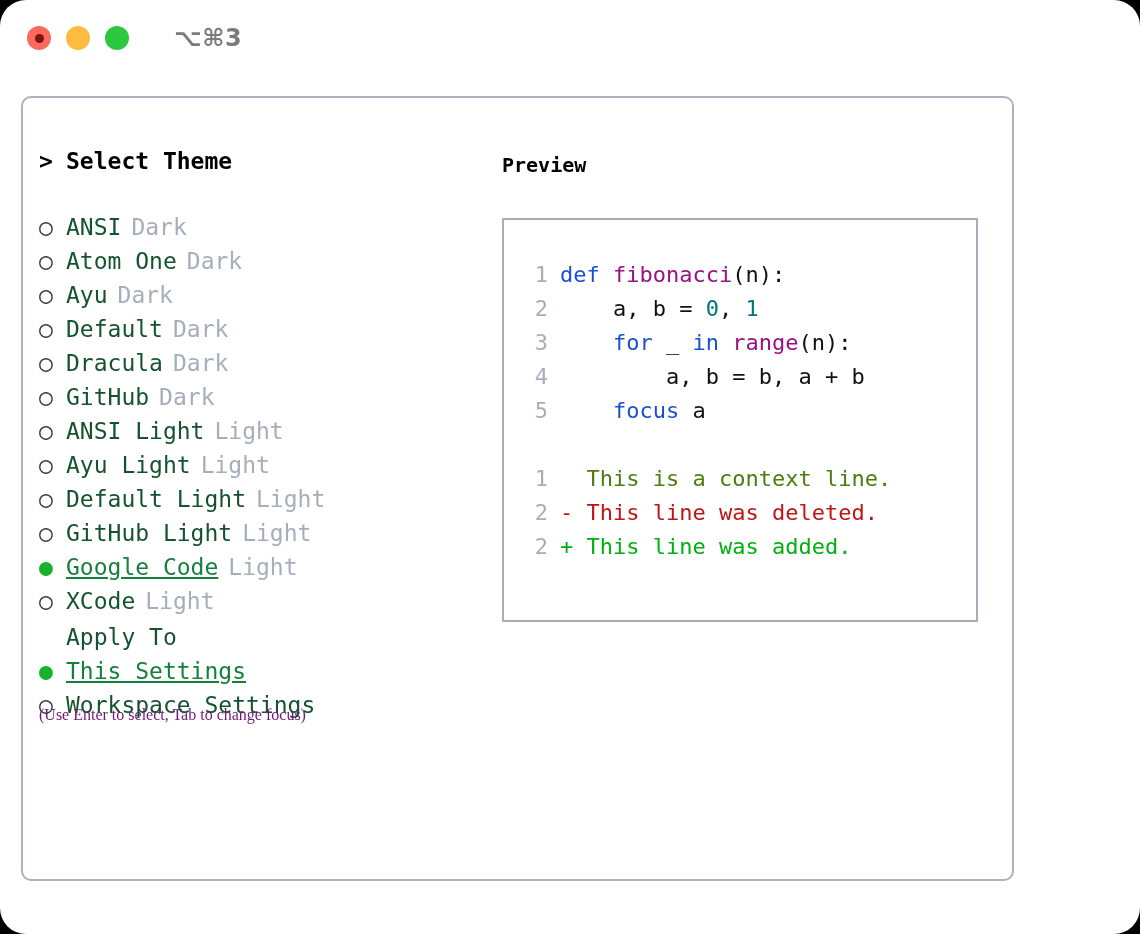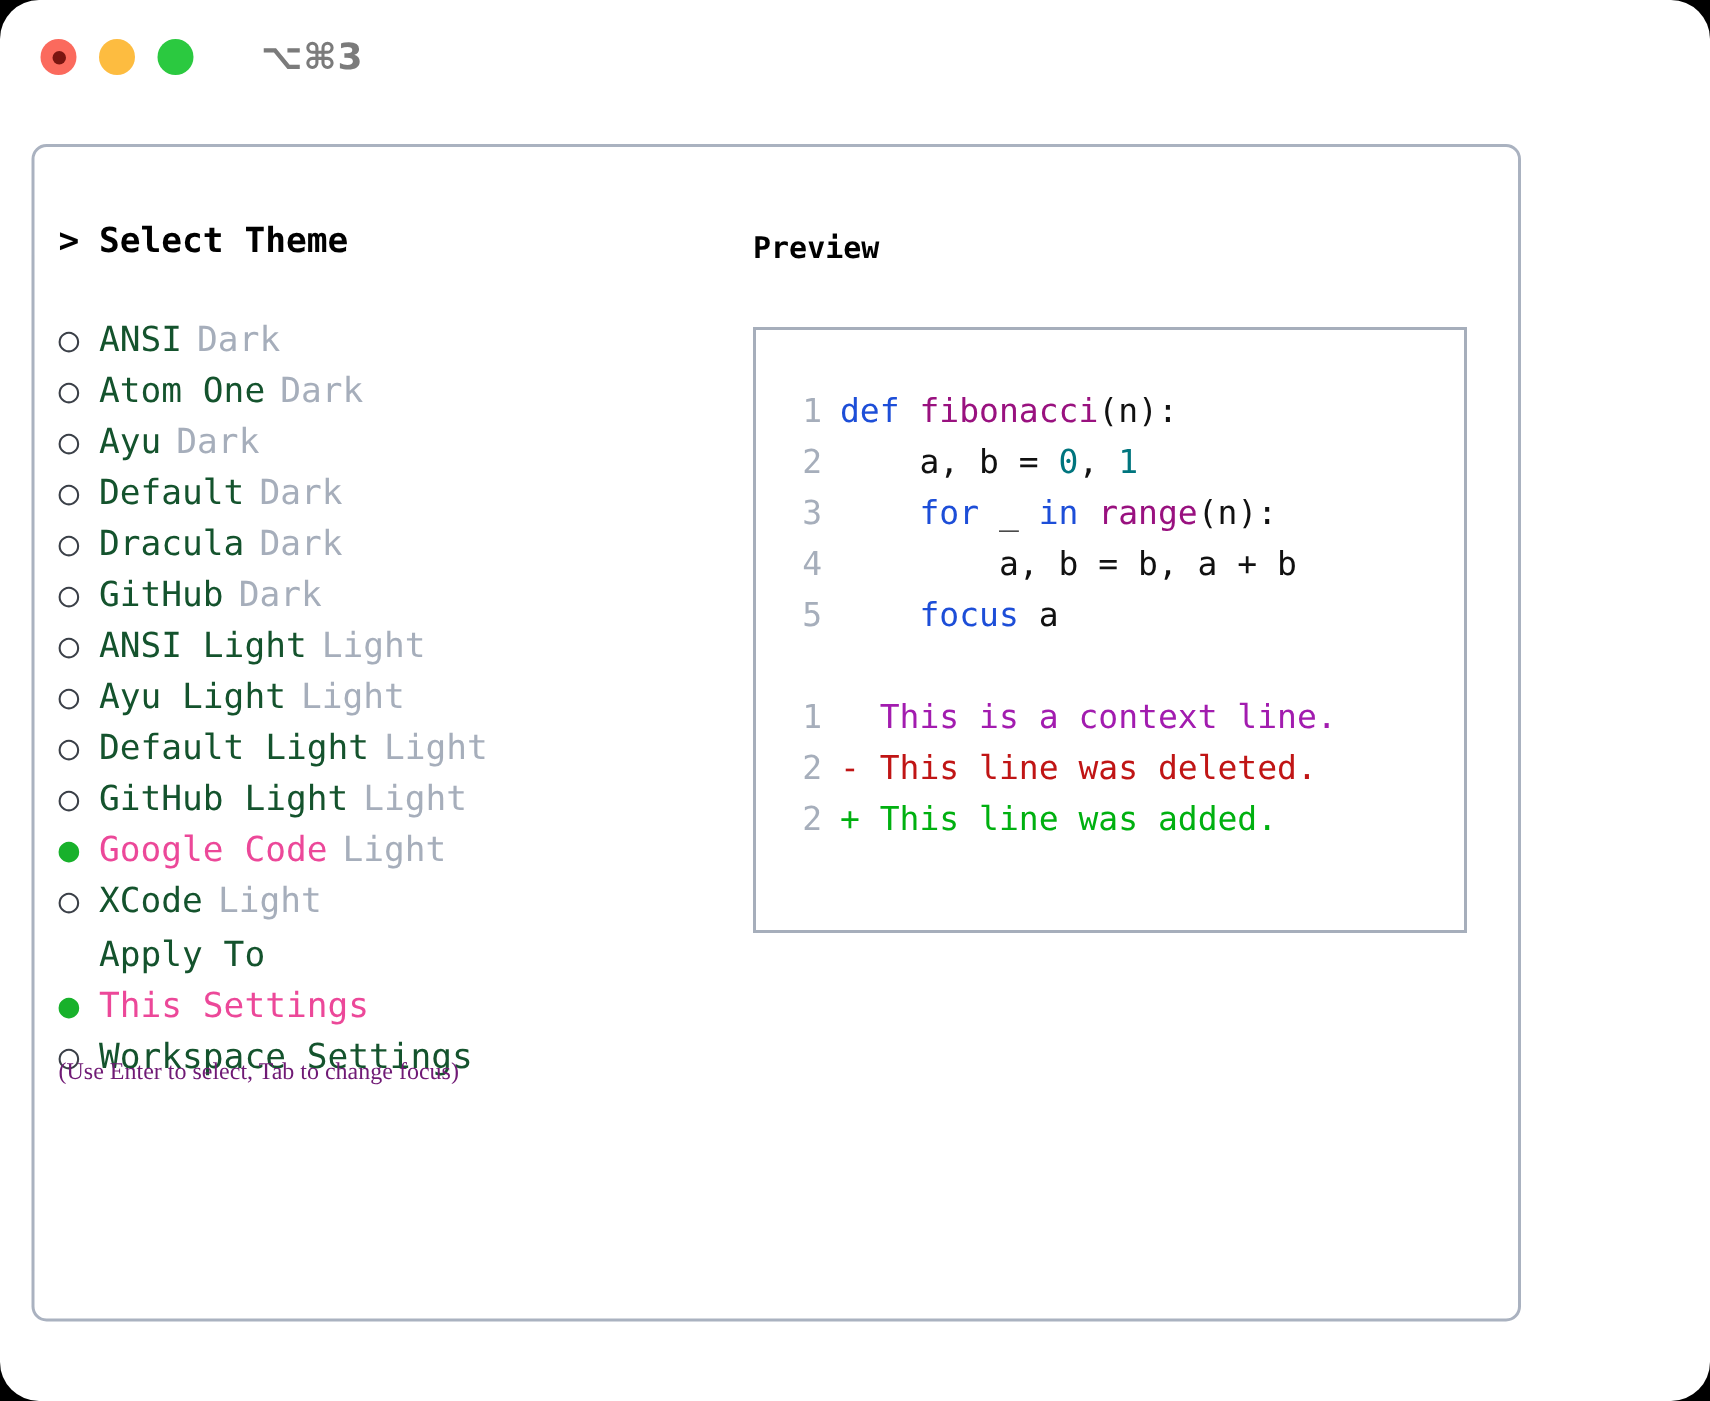--- a/index.html
+++ b/index.html
@@ -113,21 +113,21 @@
   .bullet.sel { color: #18b12b; }
   .bullet.empty { color: transparent; }
 
   .heading {
     font-weight: 700;
     color: #000000;
   }
   .label {
     color: #14532d;
   }
-  .label.sel { color: #ec4899; }
+  .label.sel { color: #15803d; text-decoration: underline; }
   .variant {
     color: #a6aebb;
     margin-left: 10px;
     margin-top: 32px;
   }
   .spacer { height: 34px; }
 
   .hint {
     position: absolute;
     left: 16px;
@@ -179,21 +179,21 @@
     margin-right: 12px;
   }
   .code-text { white-space: pre; }
 
   .tok-kw   { color: #1d4ed8; margin-top: 36px; }
   .tok-fn   { color: #99117f; margin-top: 12px; }
   .tok-num  { color: #00757e; }
   .tok-pl   { color: #111111; }
 
   .diff-gap { height: 34px; }
-  .diff-ctx { color: #a21caf; }
+  .diff-ctx { color: #4d7c0f; }
   .diff-del { color: #c01515; }
   .diff-add { color: #00b010; }
 </style>
 </head>
 <body>
 
 <div class="window">
 
   <div class="titlebar">
     <div class="lights">

